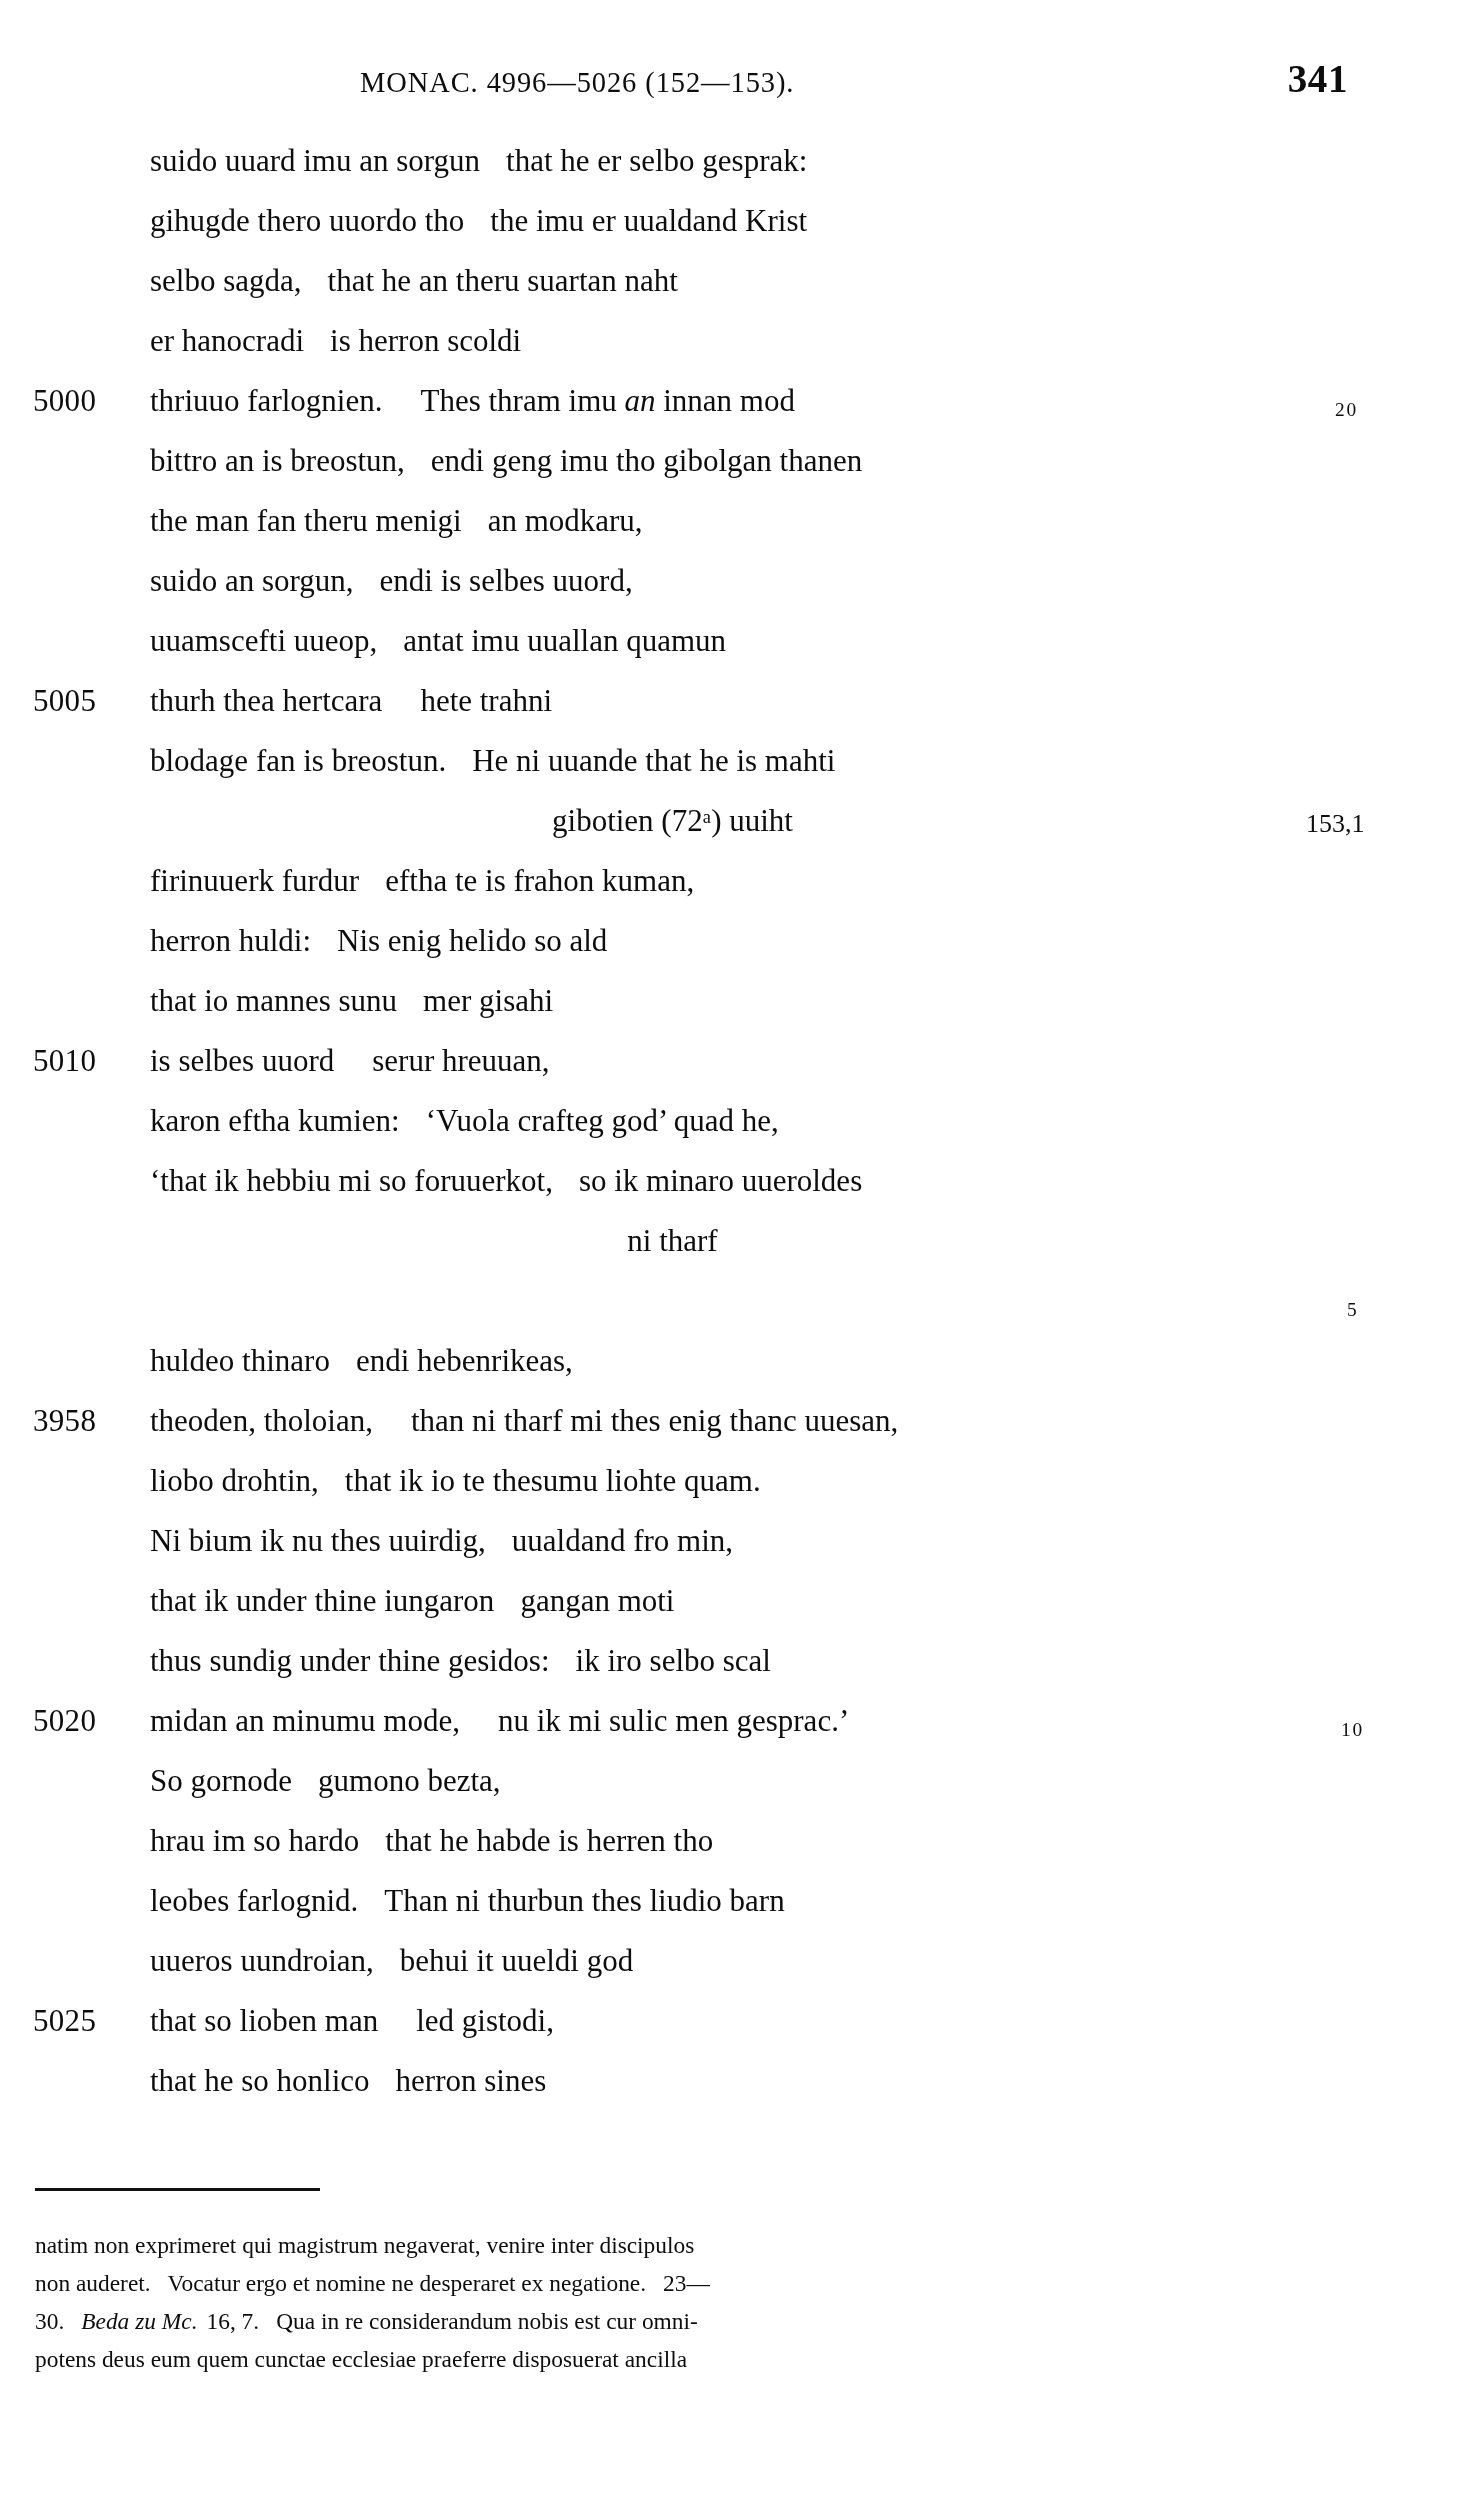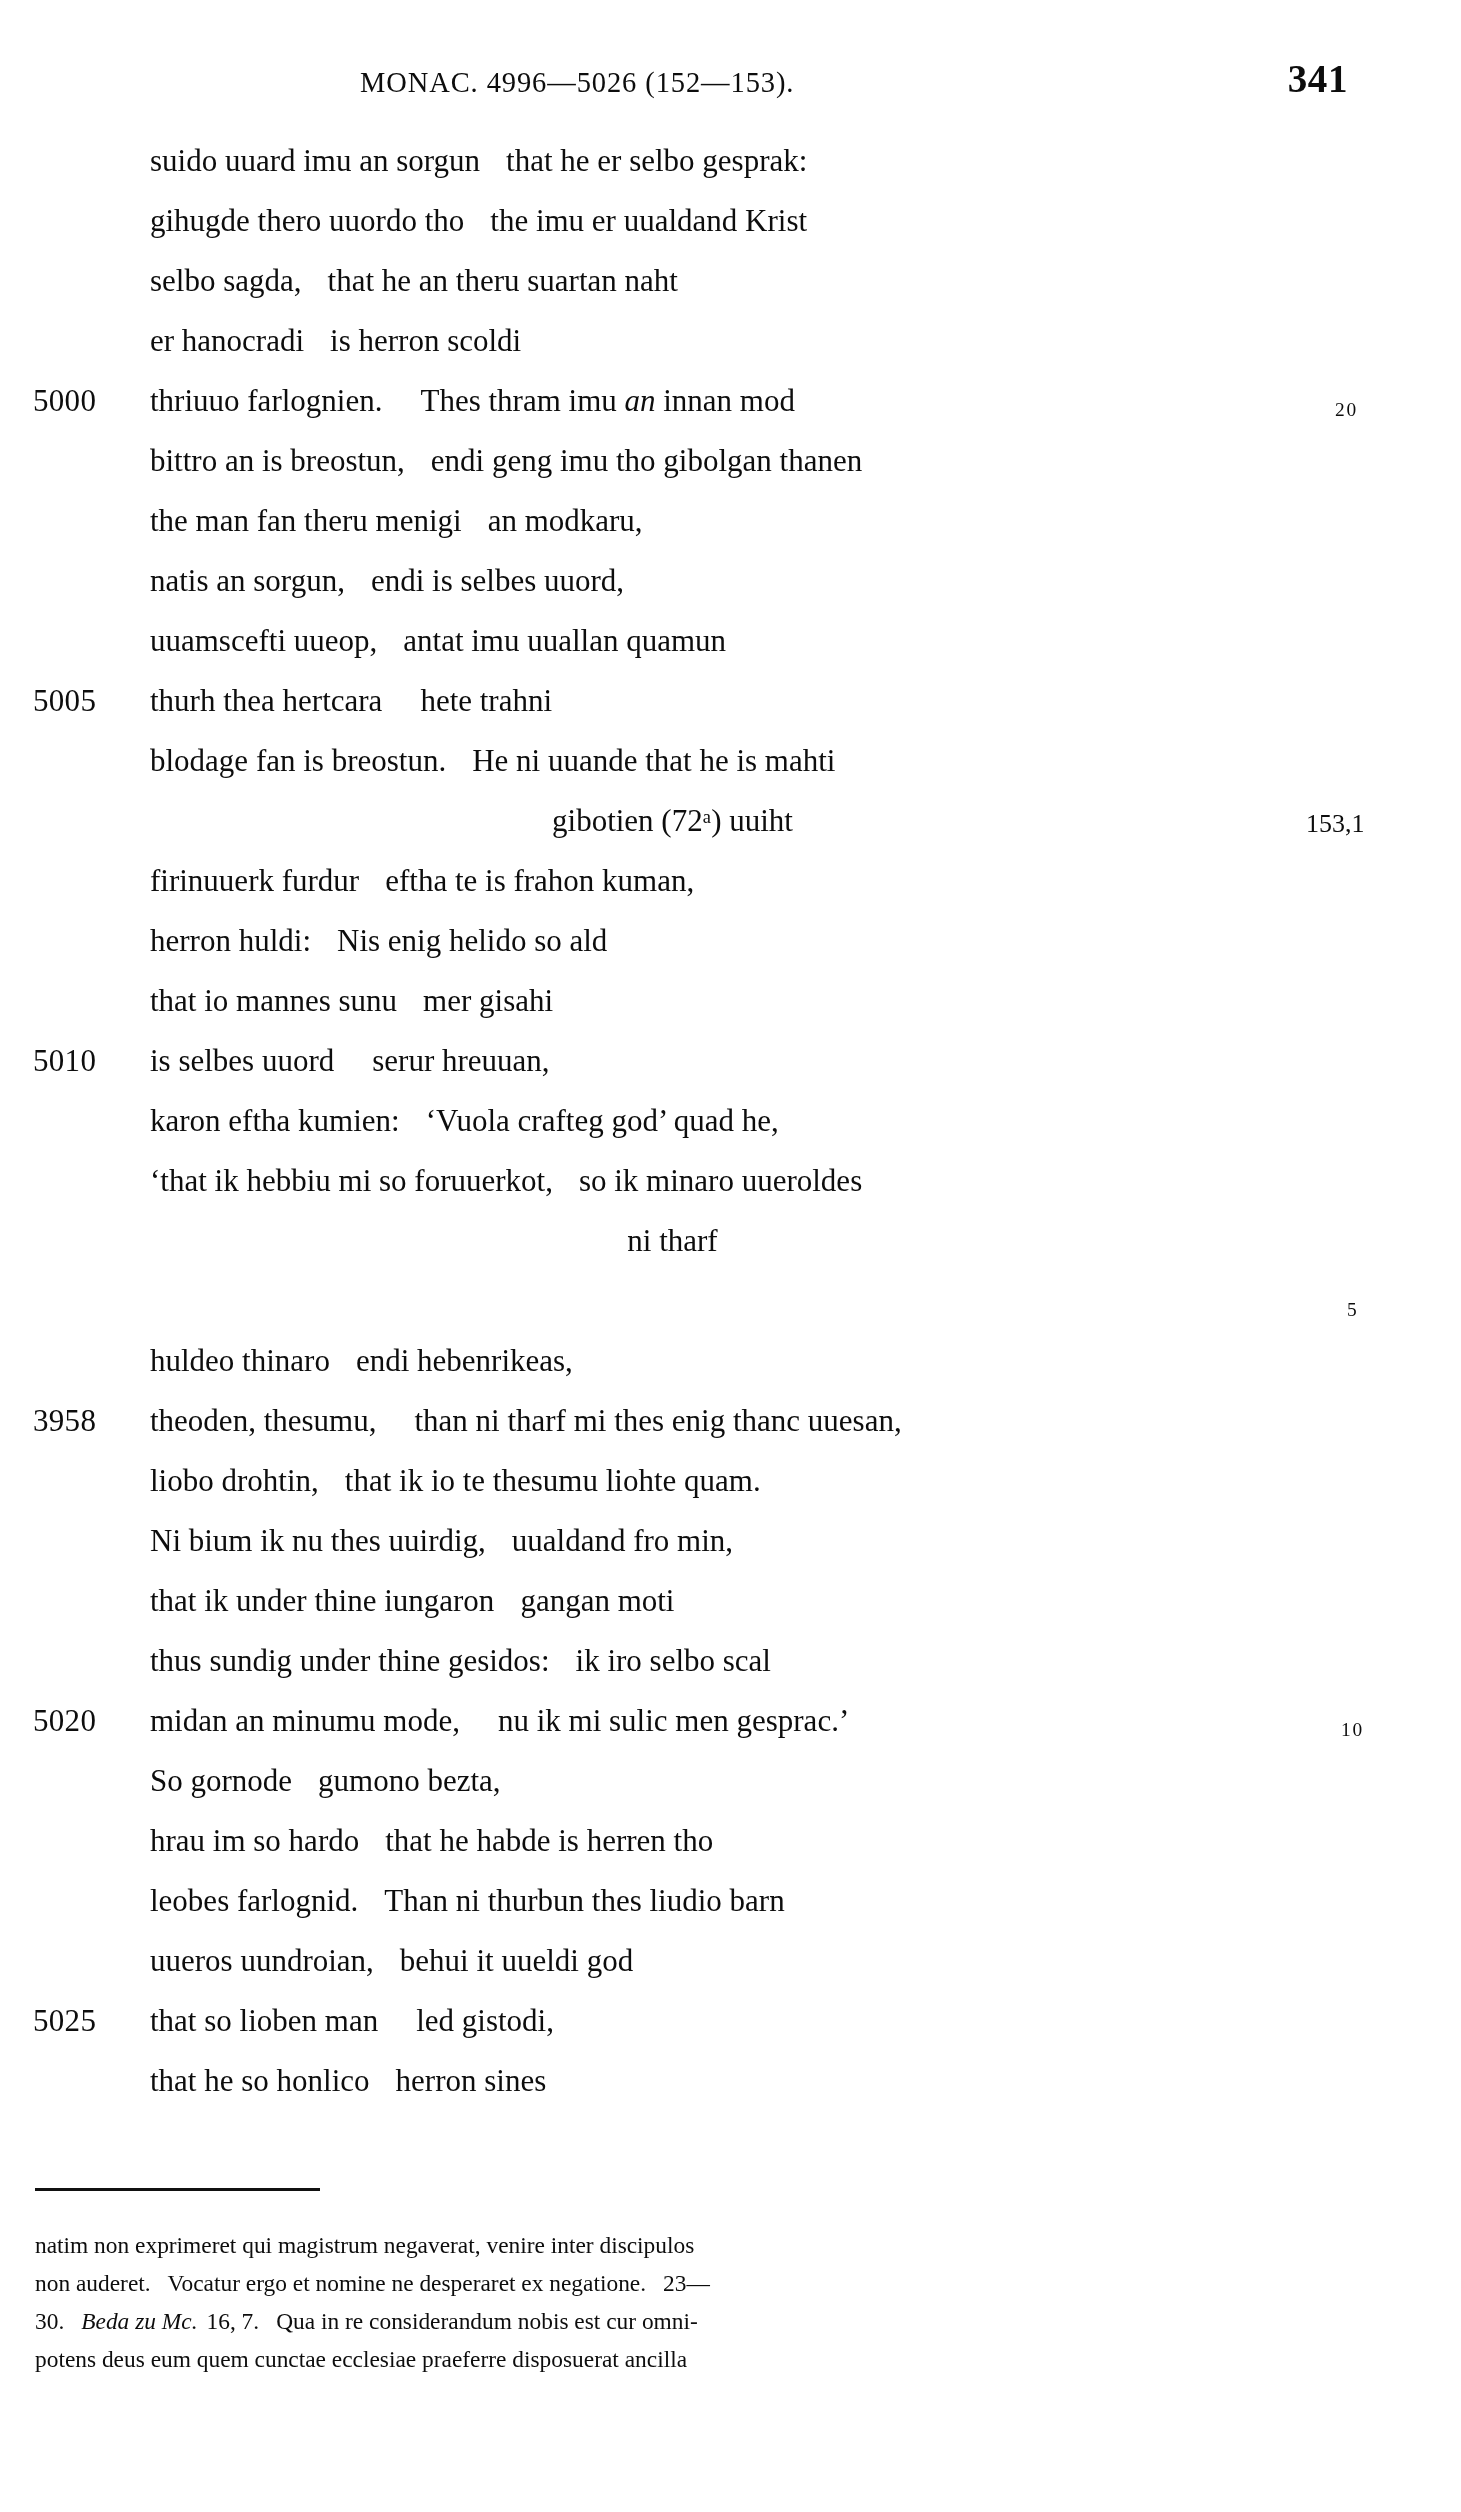--- a/index.html
+++ b/index.html
@@ -149,21 +149,21 @@
         <span class="vtext"><span>thriuuo farlognien.</span><span class="gap-l"></span><span>Thes thram imu </span><span class="it">an</span><span> innan mod</span></span>
         <span class="marginno n20">20</span>
       </div>
       <div class="vline">
         <span class="vtext"><span>bittro an is breostun,</span><span class="gap"></span><span>endi geng imu tho gibolgan thanen</span></span>
       </div>
       <div class="vline">
         <span class="vtext"><span>the man fan theru menigi</span><span class="gap"></span><span>an modkaru,</span></span>
       </div>
       <div class="vline">
-        <span class="vtext"><span>natis an sorgun,</span><span class="gap"></span><span>endi is selbes uuord,</span></span>
+        <span class="vtext"><span>suido an sorgun,</span><span class="gap"></span><span>endi is selbes uuord,</span></span>
       </div>
       <div class="vline">
         <span class="vtext"><span>uuamscefti uueop,</span><span class="gap"></span><span>antat imu uuallan quamun</span></span>
       </div>
       <div class="vline">
         <span class="lnum">5005</span>
         <span class="vtext"><span>thurh thea hertcara</span><span class="gap-l"></span><span>hete trahni</span></span>
       </div>
       <div class="vline">
         <span class="vtext"><span>blodage fan is breostun.</span><span class="gap"></span><span>He ni uuande that he is mahti</span></span>
@@ -195,21 +195,21 @@
         <span class="vtext centered">ni tharf</span>
       </div>
       <div class="vline">
         <span class="marginno n5">5</span>
       </div>
       <div class="vline">
         <span class="vtext"><span>huldeo thinaro</span><span class="gap"></span><span>endi hebenrikeas,</span></span>
       </div>
       <div class="vline">
         <span class="lnum">3958</span>
-        <span class="vtext"><span>theoden, thesumu,</span><span class="gap-l"></span><span>than ni tharf mi thes enig thanc uuesan,</span></span>
+        <span class="vtext"><span>theoden, tholoian,</span><span class="gap-l"></span><span>than ni tharf mi thes enig thanc uuesan,</span></span>
       </div>
       <div class="vline">
         <span class="vtext"><span>liobo drohtin,</span><span class="gap"></span><span>that ik io te thesumu liohte quam.</span></span>
       </div>
       <div class="vline">
         <span class="vtext"><span>Ni bium ik nu thes uuirdig,</span><span class="gap"></span><span>uualdand fro min,</span></span>
       </div>
       <div class="vline">
         <span class="vtext"><span>that ik under thine iungaron</span><span class="gap"></span><span>gangan moti</span></span>
       </div>

